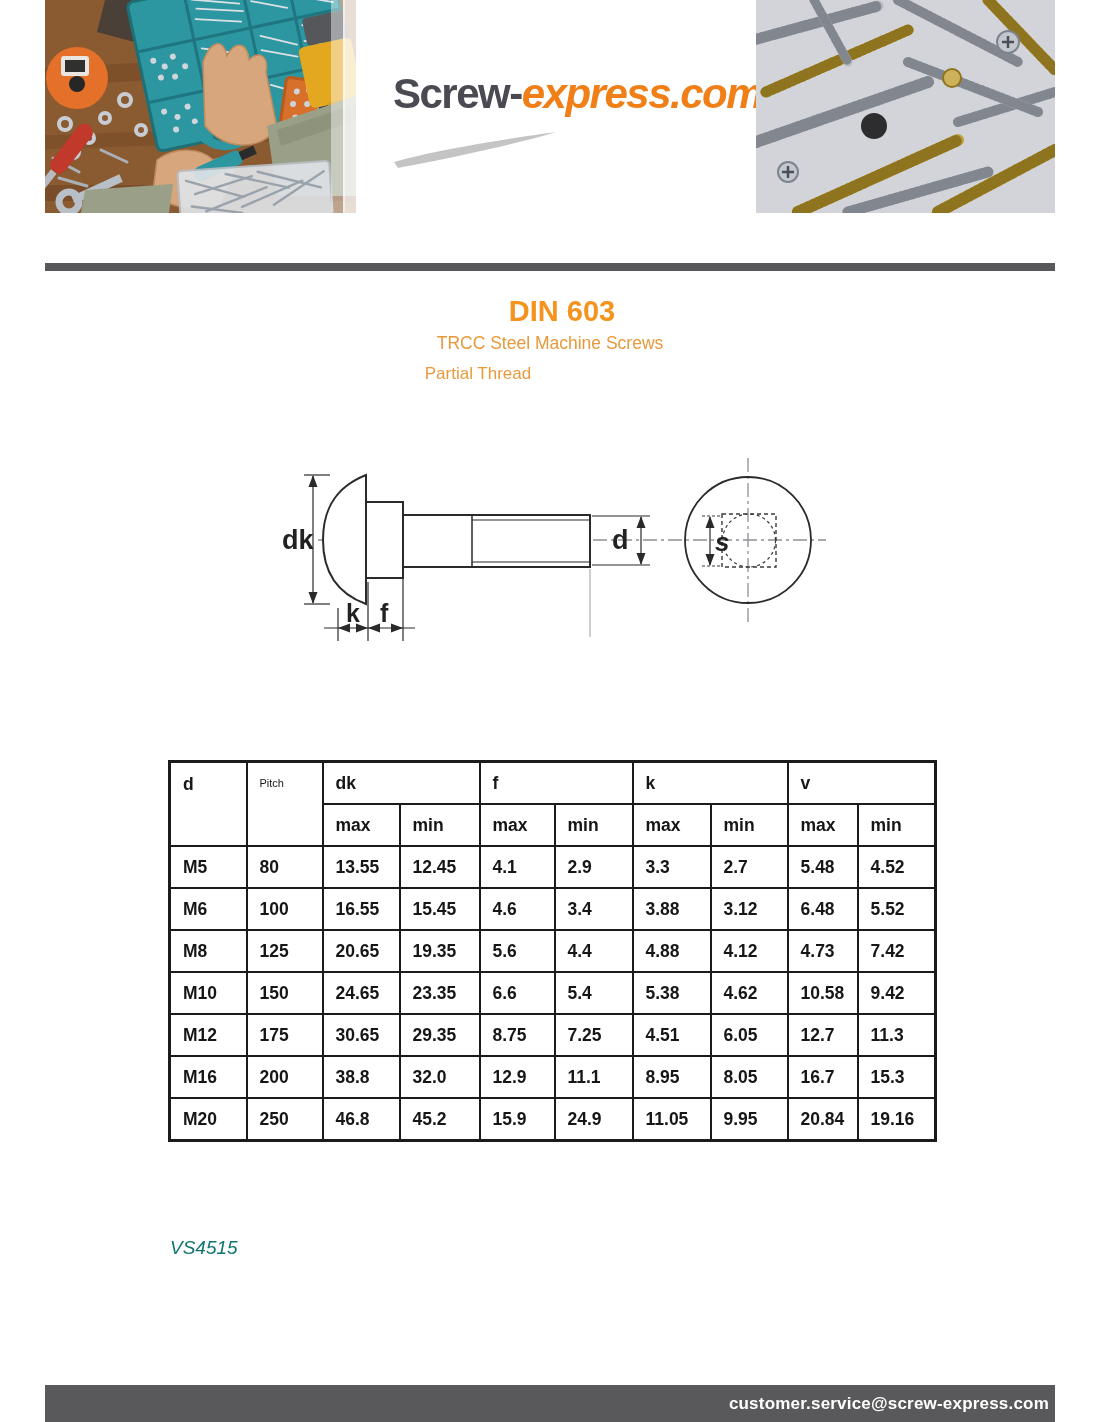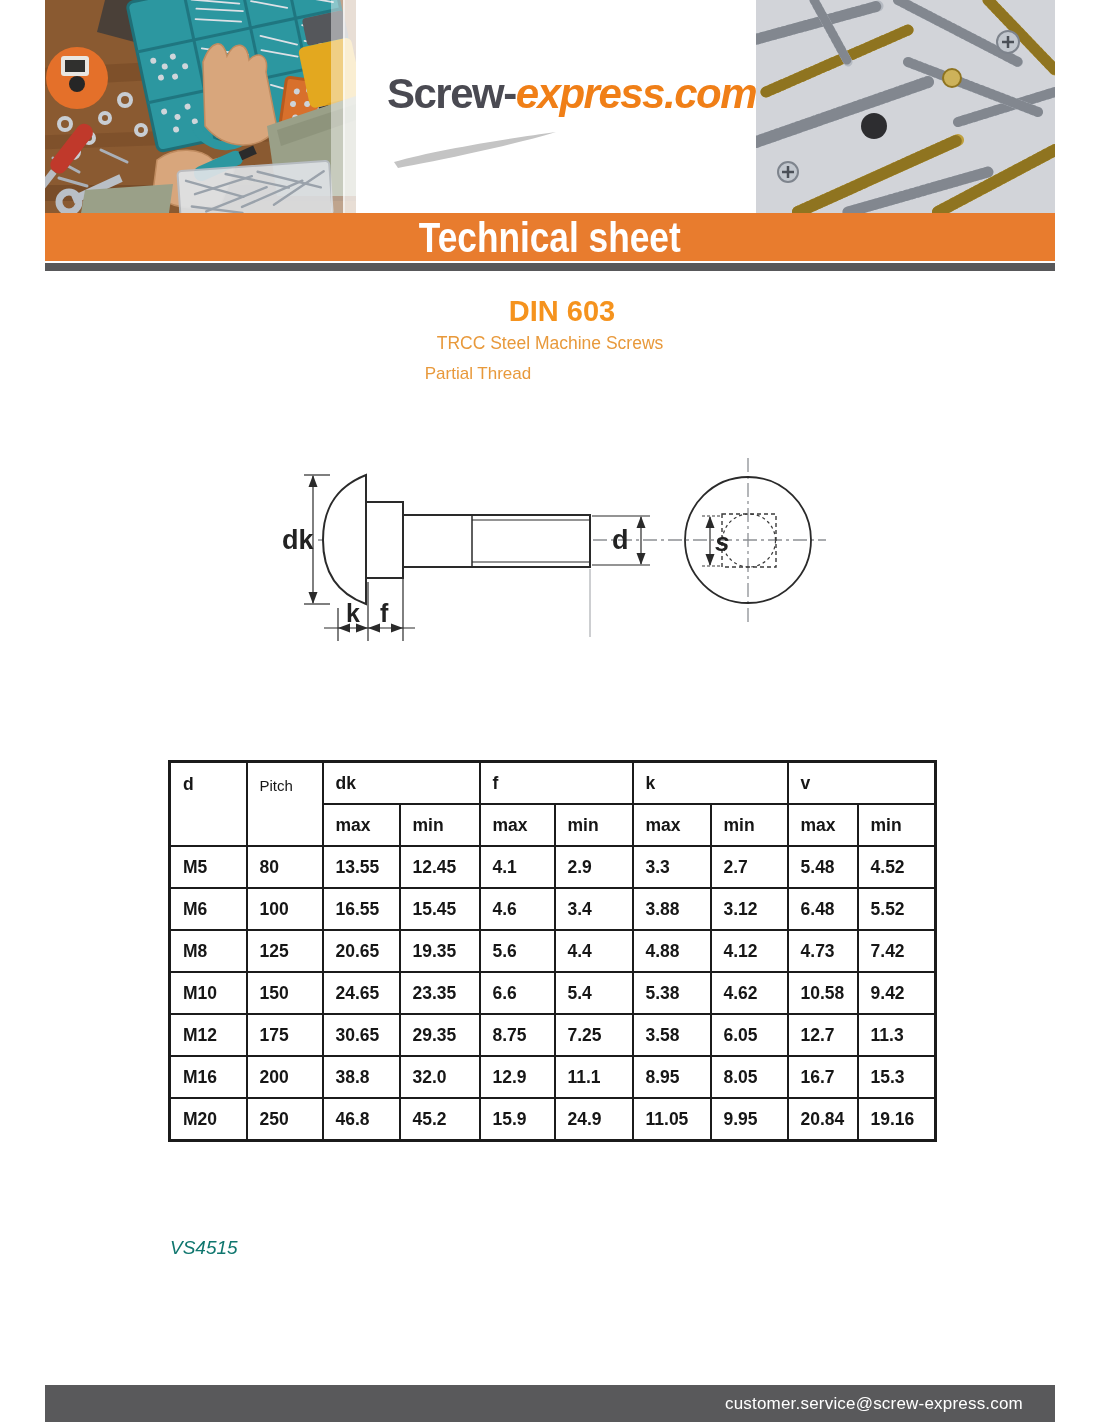--- a/index.html
+++ b/index.html
@@ -4,22 +4,22 @@
 <style>
   html,body{margin:0;padding:0;background:#ffffff;}
   .page{position:relative;width:1100px;height:1422px;background:#fff;overflow:hidden;
         font-family:"Liberation Sans", sans-serif;color:#1c1c1c;}
 
   
   .photo{position:absolute;top:0;height:213px;overflow:hidden;}
   .photo-left{left:45px;width:311px;}
   .photo-right{left:756px;width:299px;}
   .logo-zone{position:absolute;left:356px;top:0;width:400px;height:213px;background:#fff;}
-  .logo-line{position:absolute;top:70px;left:0;width:100%;text-align:right;
-             font-size:42px;font-weight:bold;letter-spacing:-1.5px;white-space:nowrap;}
+  .logo-line{position:absolute;top:70px;left:0;width:100%;text-align:left;
+             font-size:42px;font-weight:bold;letter-spacing:-1.5px;white-space:nowrap;padding-left:37px;}
   .logo-gray{color:#4a4a52;}
   .logo-orange{color:#f07f17;font-style:italic;}
   .swoosh{position:absolute;left:36px;top:128px;}
 
   .banner{position:absolute;left:45px;top:213px;width:1010px;height:48px;background:#e87c2e;
           display:flex;align-items:center;justify-content:center;}
   .banner-text{color:#ffffff;font-weight:bold;font-size:43px;transform:scaleX(.82);
                transform-origin:center;letter-spacing:0;}
   .banner-underline{position:absolute;left:45px;top:263px;width:1010px;height:8px;background:#58585a;}
 
@@ -35,27 +35,27 @@
   .drawing{position:absolute;left:270px;top:445px;}
   .dim-label{font-family:"Liberation Sans", sans-serif;font-weight:600;fill:#222;}
 
   
   table.spec{position:absolute;left:168px;top:760px;width:766px;border-collapse:collapse;
              table-layout:fixed;border:3px solid #1b1b1b;}
   table.spec th, table.spec td{border:2px solid #1b1b1b;text-align:left;padding:0 4px 0 12px;
              font-size:17.5px;font-weight:bold;color:#161616;height:40px;vertical-align:middle;
              overflow:hidden;white-space:nowrap;}
   table.spec th.rs{vertical-align:top;padding-top:11px;}
-  table.spec th.pitch{font-size:15px;font-weight:400;padding-top:14px;}
+  table.spec th.pitch{font-size:11px;font-weight:400;padding-top:14px;}
 
   
   .doc-code{position:absolute;left:170px;top:1237px;font-size:19px;font-style:italic;color:#0f766e;}
   .footer-bar{position:absolute;left:45px;top:1385px;width:1010px;height:37px;background:#59595b;
               display:flex;align-items:center;justify-content:flex-end;}
-  .footer-email{color:#ffffff;font-weight:normal;font-size:17px;padding-right:32px;letter-spacing:.2px;}
+  .footer-email{color:#ffffff;font-weight:bold;font-size:17px;padding-right:6px;letter-spacing:.2px;}
 </style>
 </head>
 <body>
 
 <div class="page">
 
   <div class="photo photo-left">
     <svg width="311" height="213" viewBox="0 0 311 213">
       <rect x="0" y="0" width="311" height="213" fill="#8a5a31"></rect>
       <rect x="0" y="60" width="311" height="18" fill="#6f4424" opacity=".45" transform="rotate(-3 150 70)"></rect>
@@ -228,23 +228,20 @@
         <line x1="246" y1="42" x2="258" y2="42" stroke="#4a4f57" stroke-width="2.5"></line>
         <line x1="252" y1="36" x2="252" y2="48" stroke="#4a4f57" stroke-width="2.5"></line>
         <circle cx="32" cy="172" r="10" fill="#c2c7ce" stroke="#7e848d" stroke-width="2"></circle>
         <line x1="26" y1="172" x2="38" y2="172" stroke="#4a4f57" stroke-width="2.5"></line>
         <line x1="32" y1="166" x2="32" y2="178" stroke="#4a4f57" stroke-width="2.5"></line>
         <circle cx="196" cy="78" r="9" fill="#cdb25a" stroke="#8f7420" stroke-width="2"></circle>
       </g>
     </svg>
   </div>
 
-  <div class="banner">
-    <div class="banner-text">Technical sheet</div>
-  </div>
   <div class="banner-underline"></div>
 
   <div class="std-title">DIN 603</div>
   <div class="sub1">TRCC Steel Machine Screws</div>
   <div class="sub2">Partial Thread</div>
 
   <svg class="drawing" width="560" height="210" viewBox="0 0 560 210">
 
     <line x1="48" y1="95" x2="556" y2="95" stroke="#8d9094" stroke-width="1.3" stroke-dasharray="14 4 3 4"></line>
 
@@ -378,21 +375,21 @@
           <td>10.58</td>
           <td>9.42</td>
         </tr>
         <tr>
           <td>M12</td>
           <td>175</td>
           <td>30.65</td>
           <td>29.35</td>
           <td>8.75</td>
           <td>7.25</td>
-          <td>3.58</td>
+          <td>4.51</td>
           <td>6.05</td>
           <td>12.7</td>
           <td>11.3</td>
         </tr>
         <tr>
           <td>M16</td>
           <td>200</td>
           <td>38.8</td>
           <td>32.0</td>
           <td>12.9</td>

